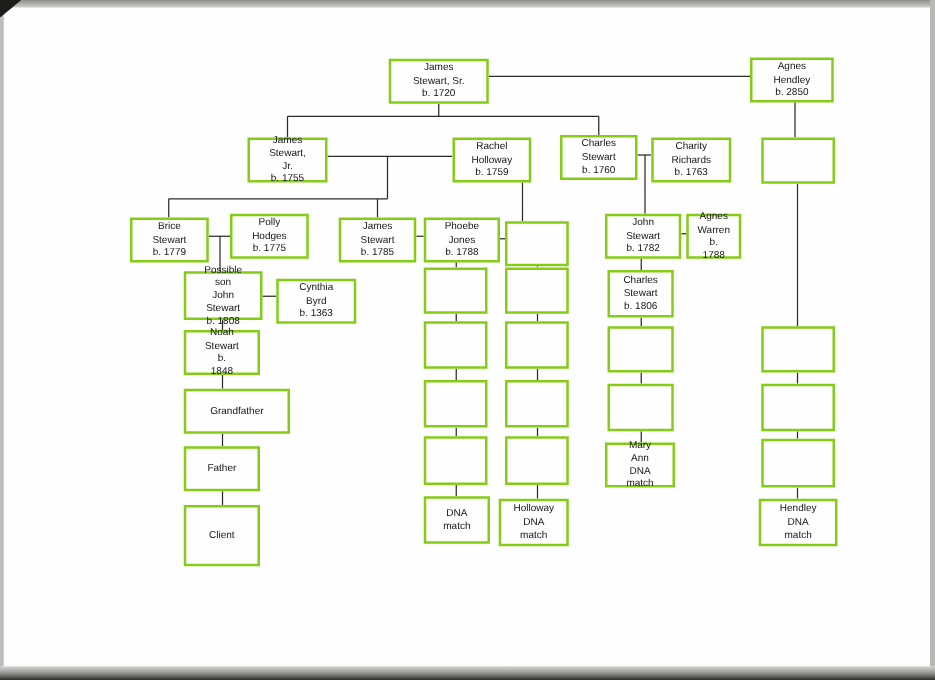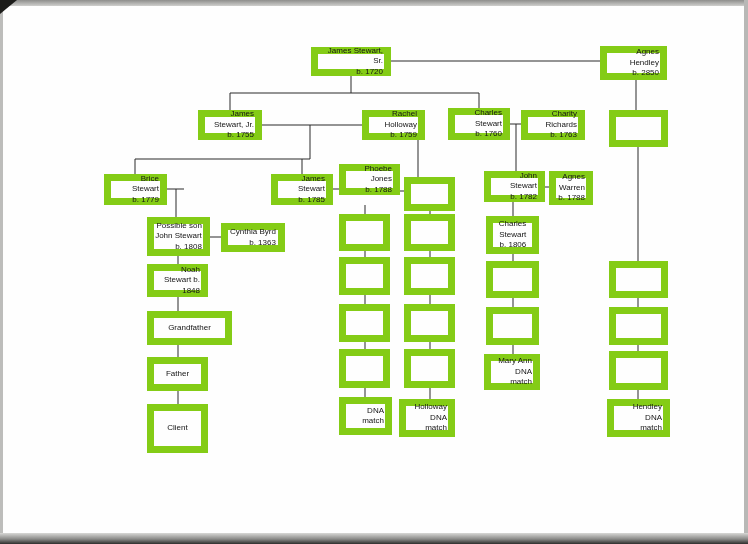--- a/index.html
+++ b/index.html
@@ -21,27 +21,27 @@
     background:linear-gradient(to bottom,#d8d8d6,#8a8a88 55%,#2e2e2c); z-index:5; }
   .corner-mark { position:absolute; top:0; left:0; width:17px; height:14px;
     background:#1c1c1a; clip-path:polygon(0 0,100% 0,55% 45%,0 100%); z-index:6; }
 
   .connectors { position:absolute; top:0; left:0; z-index:1; }
   .connectors line { stroke:#2b2b2b; stroke-width:1; }
 
   .node {
     position:absolute;
     box-sizing:border-box;
-    border:7px solid #84cc16;
+    border:2px solid #84cc16;
     background:#fefefe;
     display:flex; align-items:center; justify-content:center;
-    text-align:right;
+    text-align:center;
     font-size:8px; line-height:1.3; color:#141414;
     white-space:pre-line;
-    padding:1px;
+    padding:16px;
     z-index:2;
   }
 </style>
 </head>
 <body>
 
 <div class="page">
 
   <svg class="connectors" width="748" height="544" aria-hidden="true">
 
@@ -106,23 +106,25 @@
   <div class="node" style="left:362px;top:110px;width:63px;height:30px">Rachel Holloway
 b. 1759</div>
   <div class="node" style="left:448px;top:108px;width:62px;height:32px">Charles Stewart
 b. 1760</div>
   <div class="node" style="left:521px;top:110px;width:64px;height:30px">Charity Richards
 b. 1763</div>
   <div class="node" style="left:609px;top:110px;width:59px;height:37px"></div>
 
   <div class="node" style="left:104px;top:174px;width:63px;height:31px">Brice Stewart
 b. 1779</div>
+  <div class="node" style="left:184px;top:171px;width:63px;height:31px">Polly Hodges
+b. 1775</div>
   <div class="node" style="left:271px;top:174px;width:62px;height:31px">James Stewart
 b. 1785</div>
-  <div class="node" style="left:339px;top:164px;width:61px;height:31px">Phoebe Jones
+  <div class="node" style="left:339px;top:174px;width:61px;height:31px">Phoebe Jones
 b. 1788</div>
   <div class="node" style="left:404px;top:177px;width:51px;height:34px"></div>
   <div class="node" style="left:484px;top:171px;width:61px;height:31px">John Stewart
 b. 1782</div>
   <div class="node" style="left:549px;top:171px;width:44px;height:34px">Agnes Warren
 b. 1788</div>
 
   <div class="node" style="left:147px;top:217px;width:63px;height:39px">Possible son
 John Stewart
 b. 1808</div>

